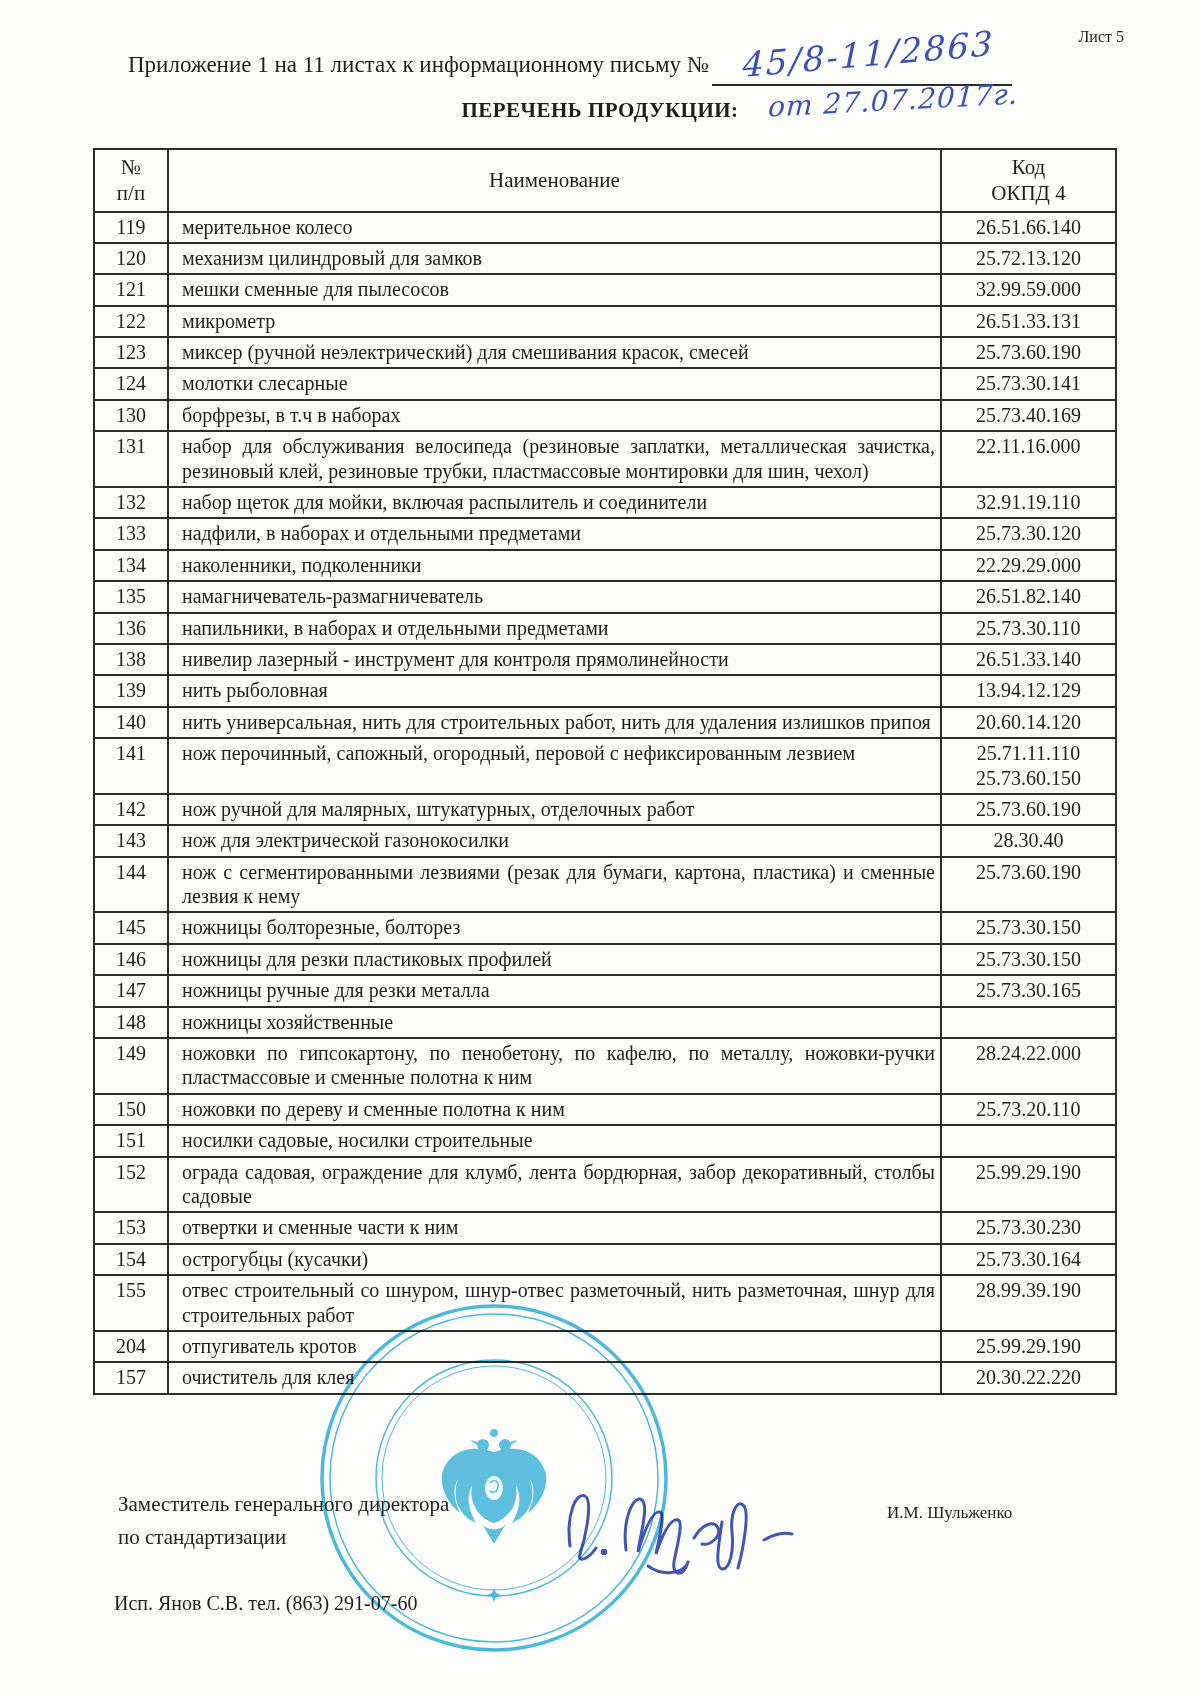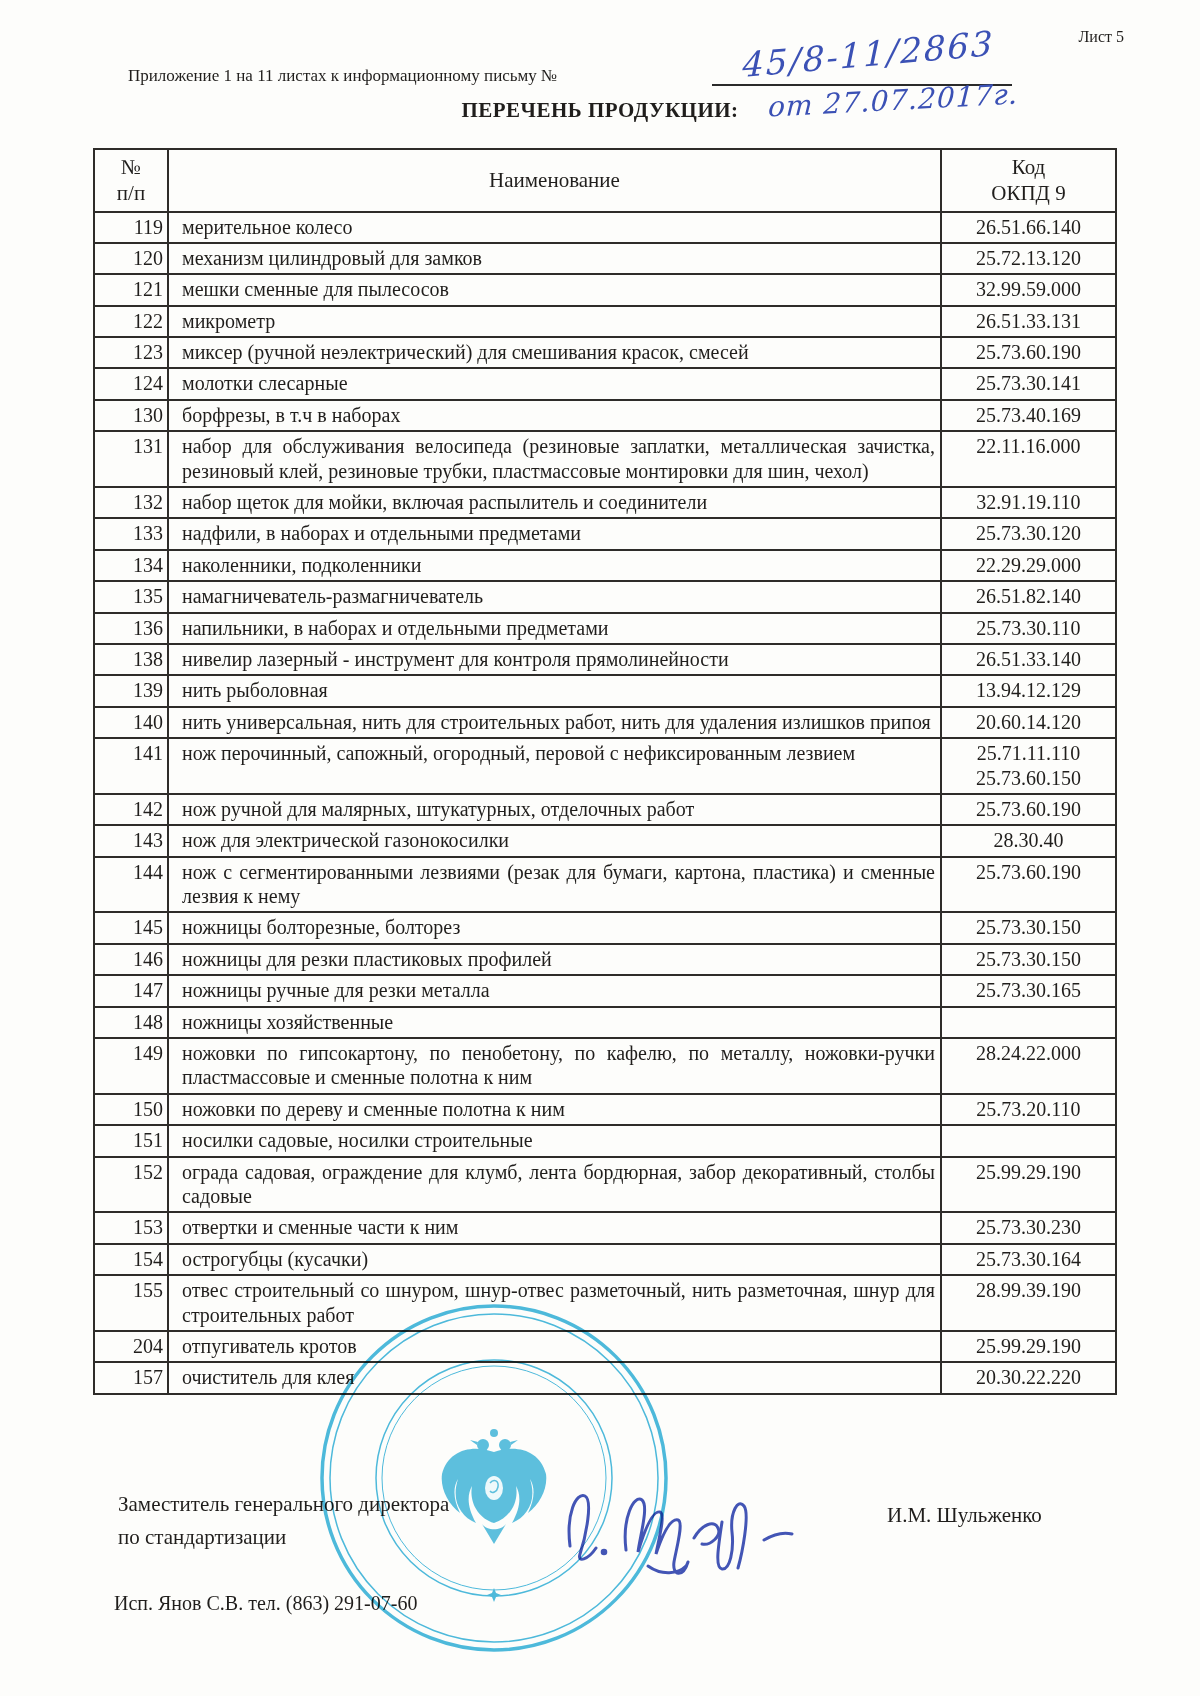--- a/index.html
+++ b/index.html
@@ -3,37 +3,37 @@
 <meta charset="utf-8">
 <style>
   html,body { margin:0; padding:0; background:#ffffff; }
   .page {
     position:relative; width:1200px; height:1696px; overflow:hidden;
     background:#fdfdfb; color:#201e1c;
     font-family:"Liberation Serif", serif;
   }
   
   .sheet-label { position:absolute; top:28px; right:76px; font-size:16px; }
-  .attachment-line { position:absolute; top:66px; left:128px; font-size:17px; }
+  .attachment-line { position:absolute; top:52px; left:128px; font-size:23px; }
   .number-underline { position:absolute; top:84px; left:712px; width:300px; border-bottom:2px solid #2a2a2a; }
   .hw { font-family:"DejaVu Serif", serif; font-style:italic; color:#3b51b5; }
   .hw-number { position:absolute; top:34px; left:742px; font-size:34px; letter-spacing:2px; transform:rotate(-5deg) skewX(-6deg); }
   .hw-date   { position:absolute; top:84px; left:768px; font-size:28px; letter-spacing:1px; transform:rotate(-3deg) skewX(-6deg); }
   .doc-title { position:absolute; top:98px; left:0; width:1200px; text-align:center; font-size:21px; font-weight:600; letter-spacing:0.5px; }
   
   table.products { position:absolute; left:93px; top:148px; width:1022px; border-collapse:collapse; table-layout:fixed; }
   .products th, .products td { border:2px solid #2e2c29; }
   .products thead th { font-weight:normal; font-size:21px; text-align:center; padding:4px 2px; line-height:1.25; }
   .products td { font-size:20px; vertical-align:top; line-height:1.22; padding:2px 4px 3px; }
-  td.c-num  { text-align:right; }
+  td.c-num  { text-align:center; }
   td.c-name { text-align:justify; padding-left:13px; padding-right:5px; }
   td.c-code { text-align:center;margin-left:24px; }
   
   .signer-title { position:absolute; left:118px; top:1488px; font-size:21px; line-height:1.55; }
-  .signer-name  { position:absolute; left:887px; top:1503px; font-size:21px; }
+  .signer-name  { position:absolute; left:887px; top:1503px; font-size:17px; }
   .executor     { position:absolute; left:114px; top:1592px; font-size:20px; }
   
   .stamp-svg { position:absolute; left:312px; top:1296px; mix-blend-mode:multiply; opacity:0.92; }
   .sig-svg   { position:absolute; left:552px; top:1462px; mix-blend-mode:multiply; }
   .stamp-micro { letter-spacing:1.5px; }
 </style>
 </head>
 <body>
 
 <div class="page">
@@ -55,21 +55,21 @@
       </colgroup>
     <thead>
       <tr>
         <th>
           <div>№</div>
           <div>п/п</div>
         </th>
         <th>Наименование</th>
         <th>
           <div>Код</div>
-          <div>ОКПД 9</div>
+          <div>ОКПД 4</div>
         </th>
       </tr>
     </thead>
     <tbody id="rows-body">
         <tr>
           <td class="c-num">119</td>
           <td class="c-name">мерительное колесо</td>
           <td class="c-code">
             <div>26.51.66.140</div>
           </td>

